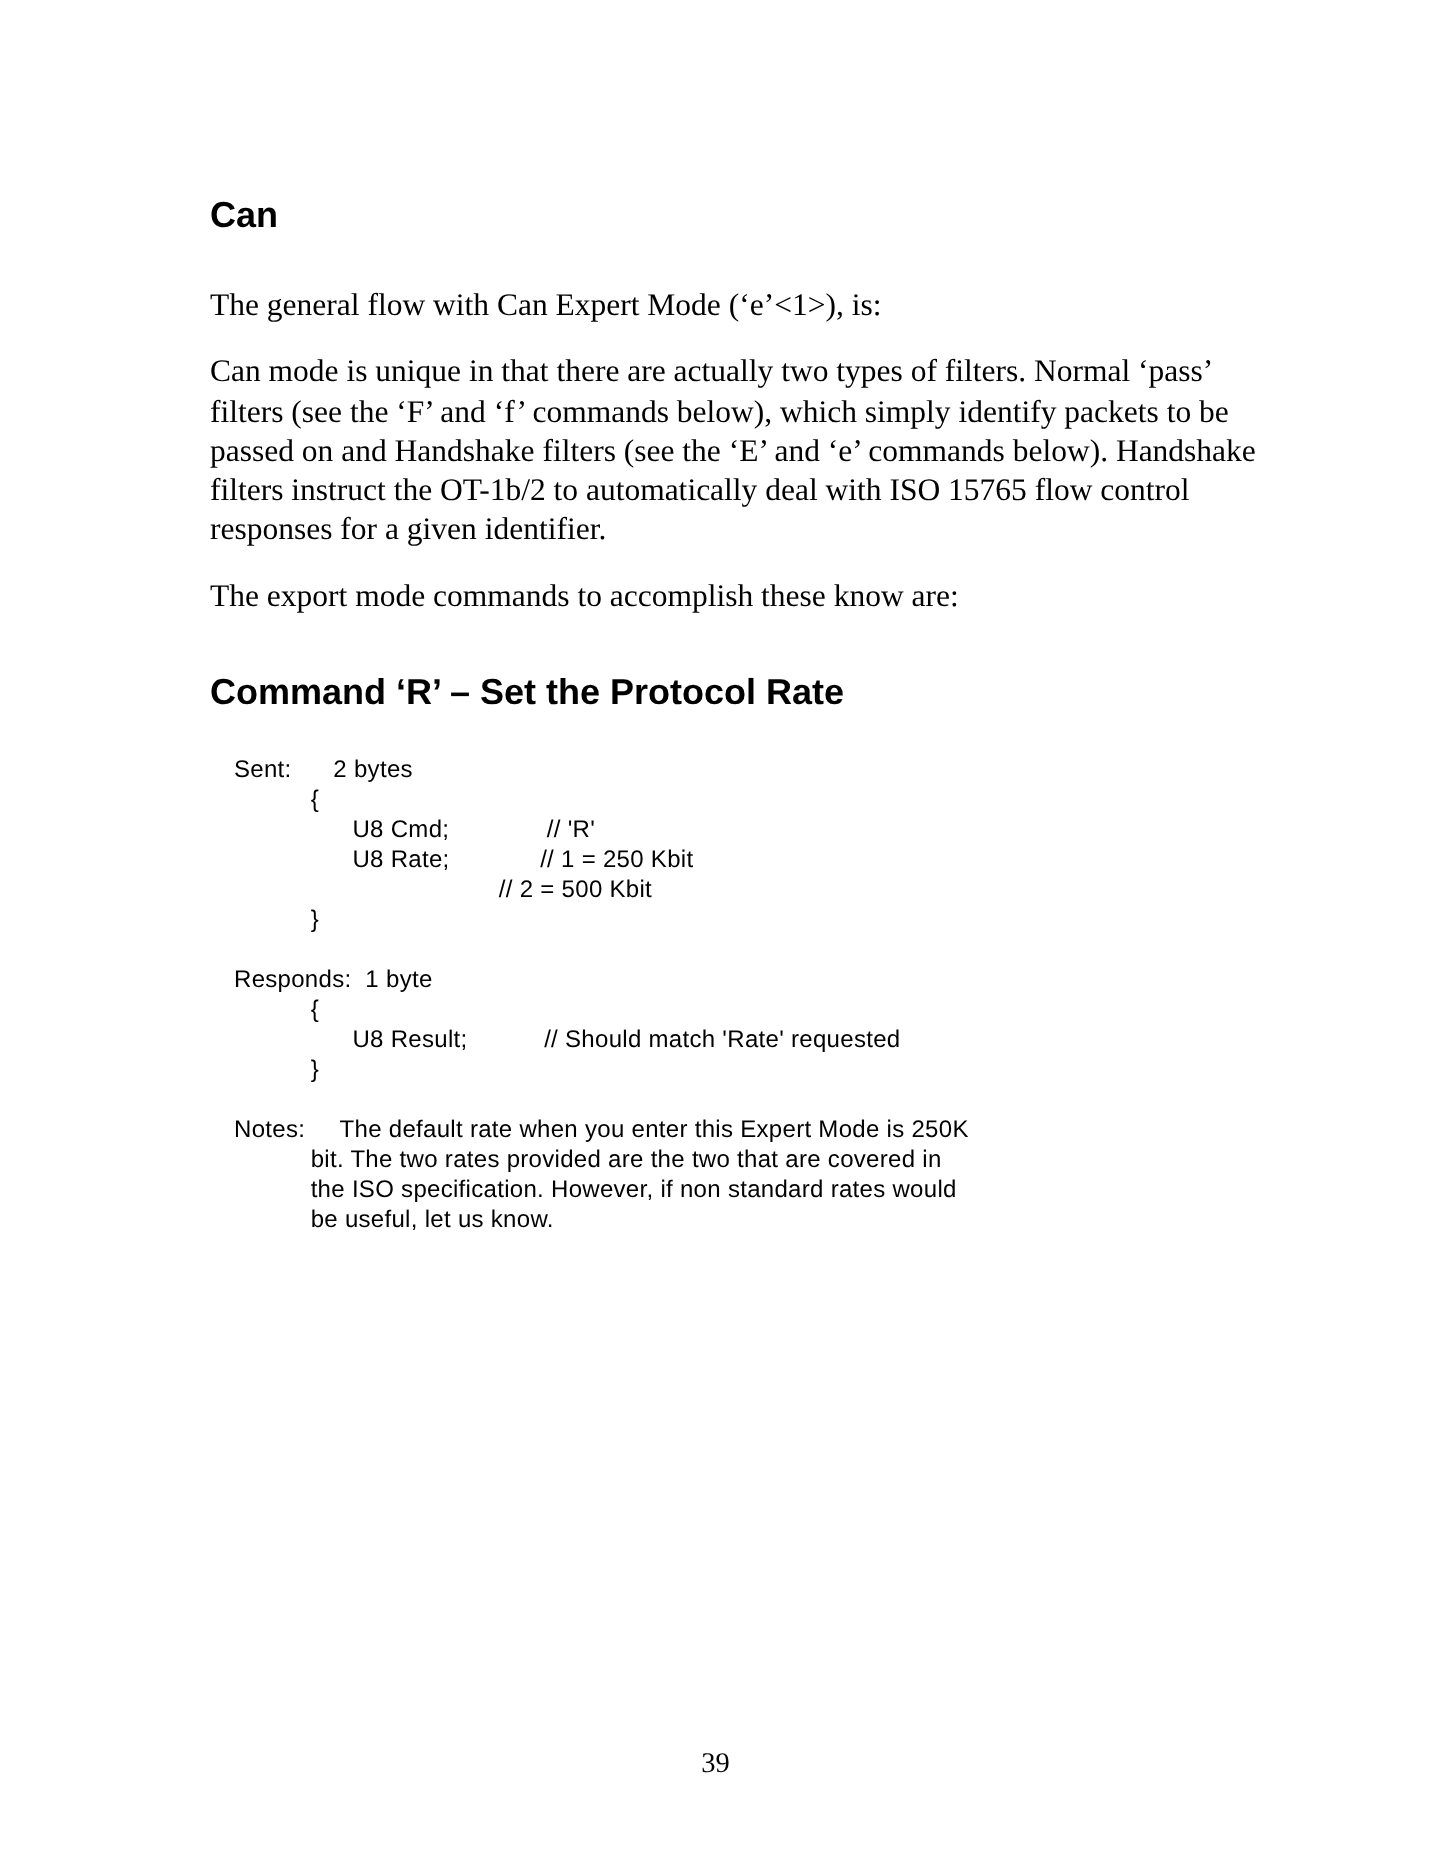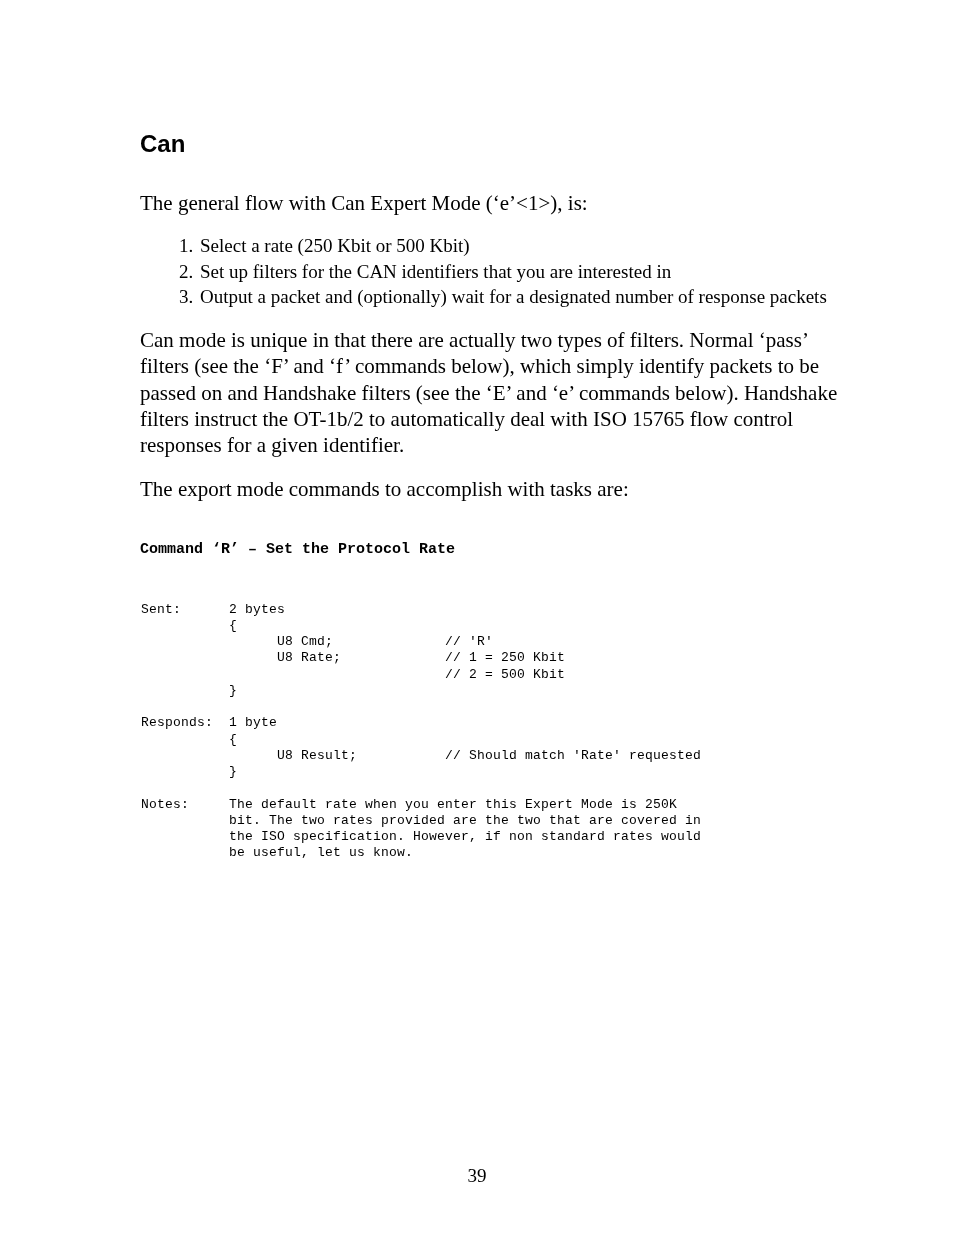--- a/index.html
+++ b/index.html
@@ -31,31 +31,31 @@
     margin: 0 0 18px 0;
   }
   ol.steps {
     margin: 0 0 18px 0;
     padding-left: 58px;
     font-size: 19px;
     line-height: 1.28;
   }
   ol.steps li { padding-left: 2px; margin-bottom: 1px; }
   .h2 {
-    font-family: Liberation Mono, monospace;
+    font-family: Liberation Sans, sans-serif;
     font-weight: bold;
-    font-size: 15px;
-    margin: 38px 0 44px 0;
+    font-size: 24px;
+    margin: 38px 0 28px 0;
   }
   pre.code {
-    font-family: Liberation Mono, monospace;
-    font-size: 13px;
+    font-family: Liberation Sans, sans-serif;
+    font-size: 16px;
     line-height: 1.25;
     white-space: pre;
-    margin: 1px;
+    margin: 16px;
     letter-spacing: 0.2px;
   }
   .page-number {
     position: absolute;
     left: 0;
     width: 954px;
     top: 1165px;
     text-align: center;
     font-size: 19px;
     font-family: "Times New Roman", Times, serif;
@@ -63,29 +63,24 @@
 </style>
 </head>
 <body>
 
 <div class="page">
 
   <div class="h1">Can</div>
 
   <p class="p">The general flow with Can Expert Mode (‘e’&lt;1&gt;), is:</p>
 
-  <ol class="steps">
-    <li>Select a rate (250 Kbit or 500 Kbit)</li>
-    <li>Set up filters for the CAN identifiers that you are interested in</li>
-    <li>Output a packet and (optionally) wait for a designated number of response packets</li>
-  </ol>
 
   <p class="p">Can mode is unique in that there are actually two types of filters. Normal ‘pass’ filters (see the ‘F’ and ‘f’ commands below), which simply identify packets to be passed on and Handshake filters (see the ‘E’ and ‘e’ commands below). Handshake filters instruct the OT-1b/2 to automatically deal with ISO 15765 flow control responses for a given identifier.</p>
 
-  <p class="p">The export mode commands to accomplish with tasks are:</p>
+  <p class="p">The export mode commands to accomplish these know are:</p>
 
   <div class="h2">Command ‘R’ – Set the Protocol Rate</div>
 
   <pre class="code">Sent:      2 bytes
            {
                  U8 Cmd;              // 'R'
                  U8 Rate;             // 1 = 250 Kbit
                                       // 2 = 500 Kbit
            }
 

